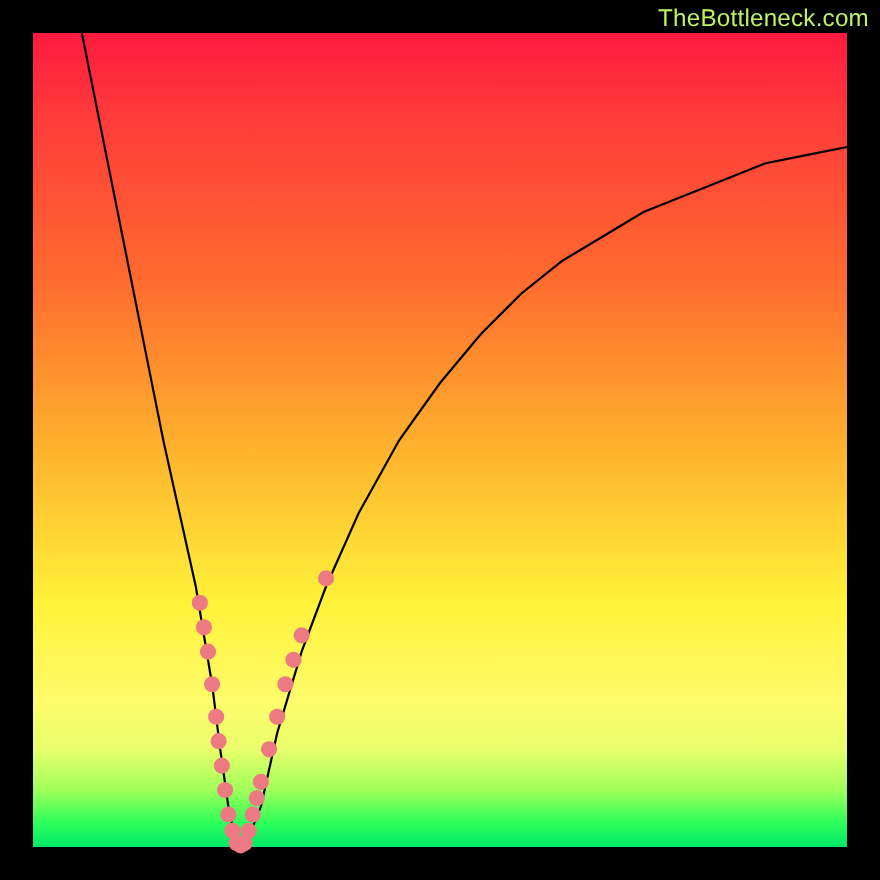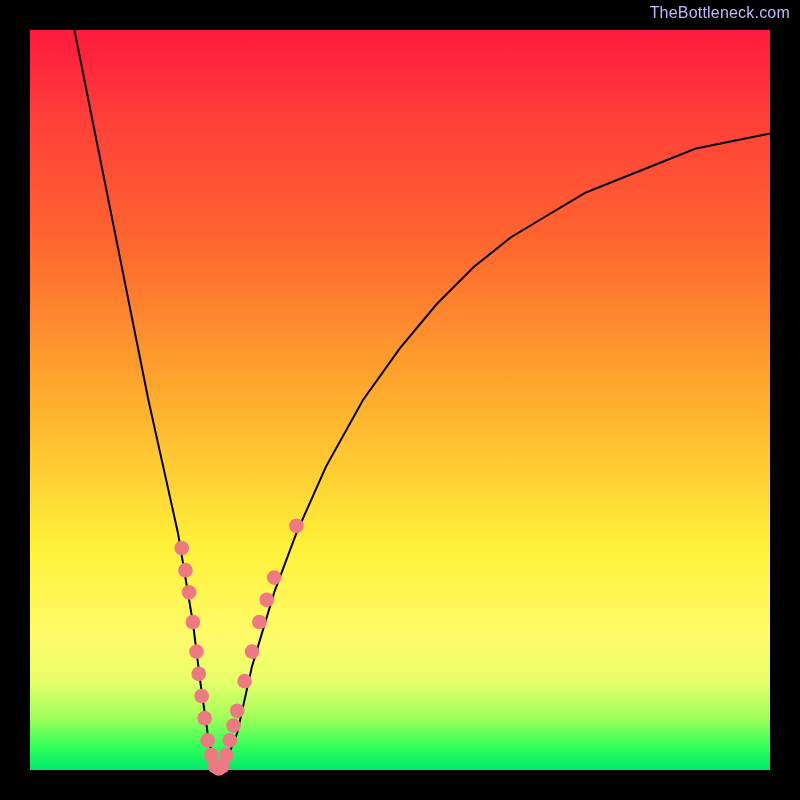--- a/index.html
+++ b/index.html
@@ -35,22 +35,22 @@
       #e8ff6b 88%,
       #9fff59 93%,
       #2fff5a 97%,
       #00e86a 100%
     );
   }
   .watermark {
     position: absolute;
     top: 4px;
     right: 10px;
-    color: #c4b5fd;
-    font-size: 16px;
+    color: #bef264;
+    font-size: 22px;
     font-weight: 500;
     letter-spacing: 0.2px;
   }
   svg.curve {
     position: absolute;
     left: 0;
     top: 0;
     width: 740px;
     height: 740px;
     overflow: visible;

